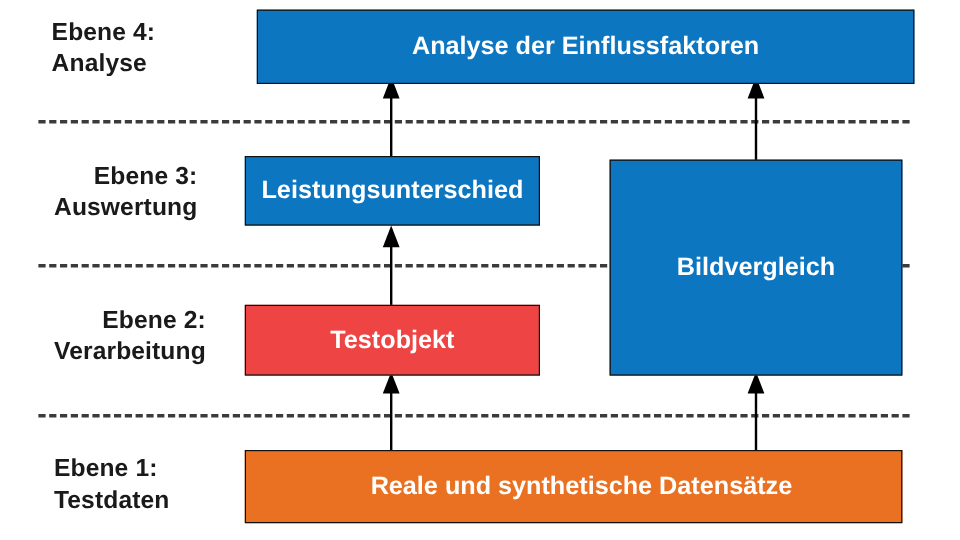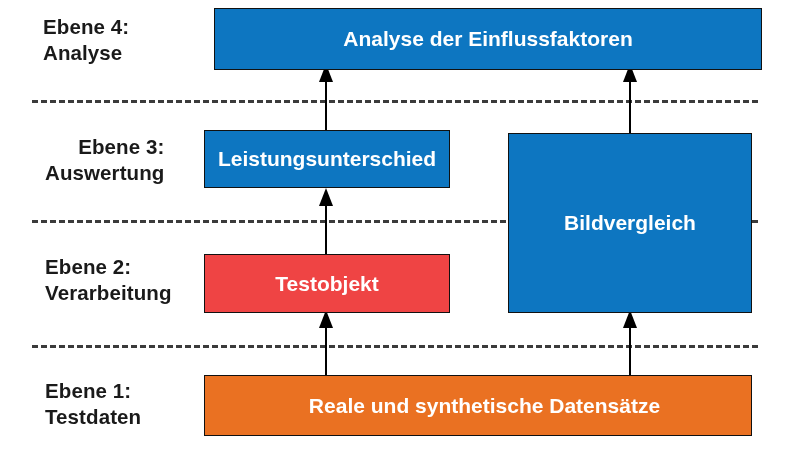--- a/index.html
+++ b/index.html
@@ -119,21 +119,21 @@
   <div class="level-label" style="left:43px; top:14px;">
     <span class="ln">Ebene 4:</span>
     <span class="ln">Analyse</span>
   </div>
 
   <div class="level-label" style="left:45px; top:134px;text-align:right;">
     <span class="ln">Ebene 3:</span>
     <span class="ln">Auswertung</span>
   </div>
 
-  <div class="level-label" style="left:45px; top:254px;">
+  <div class="level-label" style="left:45px; top:254px;text-align:right;">
     <span class="ln">Ebene 2:</span>
     <span class="ln">Verarbeitung</span>
   </div>
 
   <div class="level-label" style="left:45px; top:378px;">
     <span class="ln">Ebene 1:</span>
     <span class="ln">Testdaten</span>
   </div>
 
   <div id="box-analyse" class="box blue">

